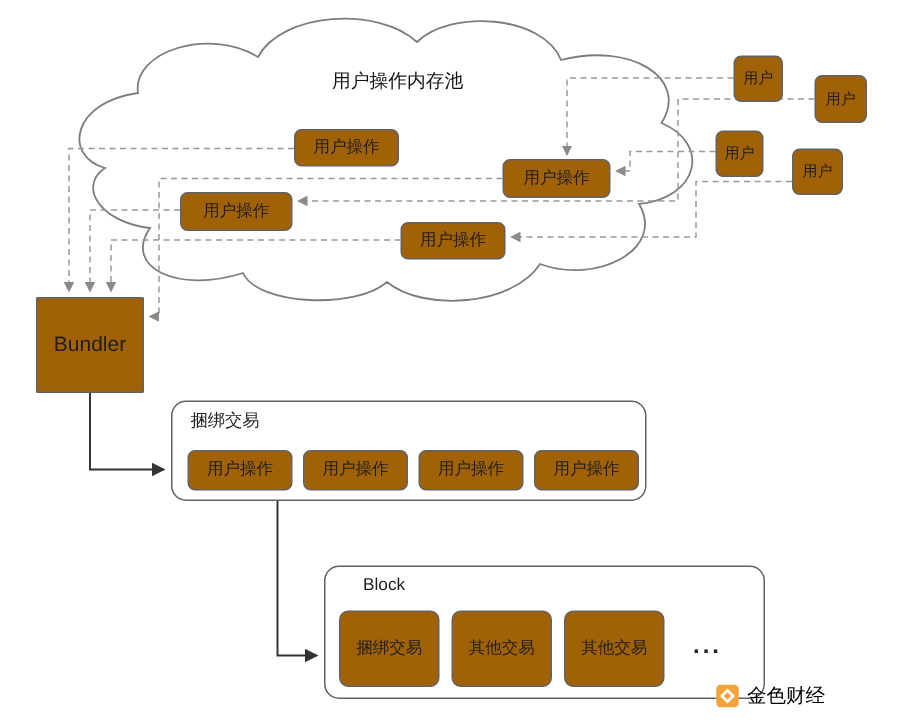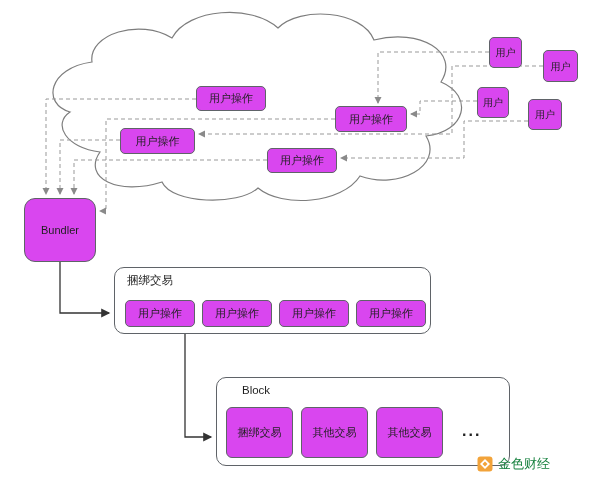--- a/index.html
+++ b/index.html
@@ -2,42 +2,42 @@
 <html><head>
 <meta charset="utf-8">
 <style>
   html,body{margin:0;padding:0;background:#ffffff;}
   .canvas{
     position:relative;width:600px;height:484px;background:#ffffff;overflow:hidden;
     font-family:"Liberation Sans","DejaVu Sans",sans-serif;color:#1f1f1f;
   }
   .layer{position:absolute;left:0;top:0;width:600px;height:484px;}
   .box{
-    position:absolute;box-sizing:border-box;background:#d946ef;
+    position:absolute;box-sizing:border-box;background:#a16207;
     border:1px solid #5f6368;border-radius:5px;
     display:flex;align-items:center;justify-content:center;
     font-size:11px;line-height:1.1;text-align:center;color:#1f1f1f;
   }
   .user-box{font-size:10px;border-radius:5px;}
-  .bundler-box{border-radius:11px;font-size:11px;text-align:center;}
+  .bundler-box{border-radius:1px;font-size:14px;text-align:center;}
   .container-box{
     position:absolute;box-sizing:border-box;background:#ffffff;
     border:1px solid #5f6368;border-radius:10px;
   }
   .section-title{position:absolute;font-size:11.5px;color:#1f1f1f;white-space:nowrap;}
   .cloud-title{
     position:absolute;left:185px;top:46px;width:160px;text-align:center;
     font-size:12.5px;color:#111;white-space:nowrap;
   }
   .ellipsis{
     position:absolute;font-size:16px;font-weight:bold;color:#222;letter-spacing:2px;
   }
   .block-item{border-radius:6px;}
   .watermark{position:absolute;left:477px;top:455px;display:flex;align-items:center;gap:5px;}
-  .watermark-text{font-size:13px;color:#15803d;white-space:nowrap;}
+  .watermark-text{font-size:13px;color:#000000;white-space:nowrap;}
 </style>
 </head>
 <body>
 
 <div class="canvas">
 
   <svg class="layer" viewBox="0 0 600 484">
     <defs>
       <marker id="arr-dash" markerWidth="8" markerHeight="8" refX="6" refY="3.5" orient="auto">
         <path d="M0,0 L7,3.5 L0,7 Z" fill="#8a8a8a"></path>
@@ -67,20 +67,21 @@
 
     <path d="M 196 99 L 46 99 L 46 194" fill="none" stroke="#999999" stroke-width="1" stroke-dasharray="4 3" marker-end="url(#arr-dash)"></path>
     <path d="M 120 140 L 60 140 L 60 194" fill="none" stroke="#999999" stroke-width="1" stroke-dasharray="4 3" marker-end="url(#arr-dash)"></path>
     <path d="M 267 160 L 74 160 L 74 194" fill="none" stroke="#999999" stroke-width="1" stroke-dasharray="4 3" marker-end="url(#arr-dash)"></path>
     <path d="M 335 119 L 106 119 L 106 211 L 100 211" fill="none" stroke="#999999" stroke-width="1" stroke-dasharray="4 3" marker-end="url(#arr-dash)"></path>
 
     <path d="M 60 262 L 60 313 L 109 313" fill="none" stroke="#333333" stroke-width="1.3" marker-end="url(#arr-solid)"></path>
     <path d="M 185 334 L 185 437 L 211 437" fill="none" stroke="#333333" stroke-width="1.3" marker-end="url(#arr-solid)"></path>
   </svg>
 
+  <div class="cloud-title">用户操作内存池</div>
 
   <div class="box" style="left:196px;top:86px;width:70px;height:25px;">用户操作</div>
   <div class="box" style="left:335px;top:106px;width:72px;height:26px;">用户操作</div>
   <div class="box" style="left:120px;top:128px;width:75px;height:26px;">用户操作</div>
   <div class="box" style="left:267px;top:148px;width:70px;height:25px;">用户操作</div>
 
   <div class="box user-box" style="left:489px;top:37px;width:33px;height:31px;">用户</div>
   <div class="box user-box" style="left:543px;top:50px;width:35px;height:32px;">用户</div>
   <div class="box user-box" style="left:477px;top:87px;width:32px;height:31px;">用户</div>
   <div class="box user-box" style="left:528px;top:99px;width:34px;height:31px;">用户</div>

